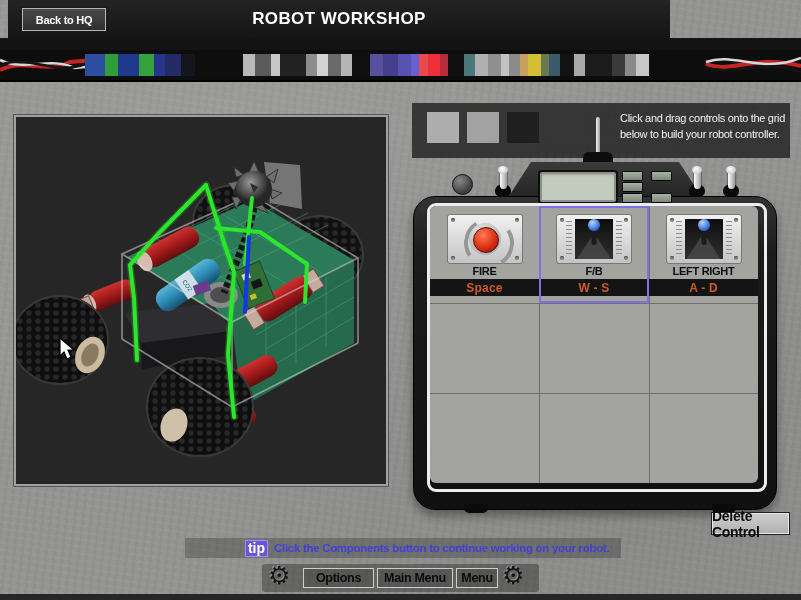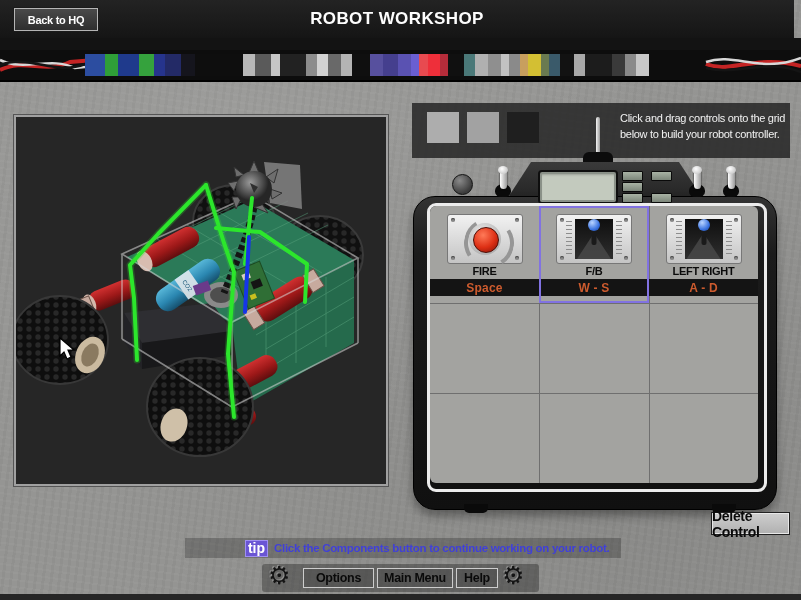--- a/index.html
+++ b/index.html
@@ -7,21 +7,21 @@
     position:relative;width:801px;height:600px;overflow:hidden;
     font-family:"Liberation Sans",sans-serif;
     background:
       radial-gradient(ellipse at 28% 22%, rgba(255,255,255,0.07), transparent 55%),
       radial-gradient(ellipse at 80% 80%, rgba(0,0,0,0.08), transparent 60%),
       repeating-linear-gradient(97deg, rgba(0,0,0,0.035) 0 3px, transparent 3px 8px),
       repeating-linear-gradient(8deg, rgba(255,255,255,0.03) 0 2px, transparent 2px 7px),
       #959593;
   }
   
-  .header{position:absolute;left:0;top:0;width:794px;height:38px;
+  .header{position:absolute;left:8px;top:0;width:662px;height:38px;
     background:linear-gradient(#232323,#151515);}
   .back-btn{position:absolute;left:14px;top:8px;width:82px;height:21px;
     background:linear-gradient(#4a4a4a,#2e2e2e);border:1px solid #b5b5b5;outline:1px solid #1a1a1a;
     color:#fff;font-size:11px;font-weight:bold;letter-spacing:-0.3px;
     display:flex;align-items:center;justify-content:center;cursor:pointer;}
   .title{position:absolute;left:0;top:9px;width:100%;text-align:center;
     color:#fdfdfd;font-size:17px;font-weight:bold;letter-spacing:0.4px;}
   .subheader{position:absolute;left:0;top:38px;width:801px;height:12px;background:#131313;}
   .strip{position:absolute;left:0;top:50px;width:801px;height:30px;background:#0d0d0d;border-bottom:2px solid #000;}
   .strip-blocks{position:absolute;left:85px;top:4px;width:628px;height:22px;display:flex;}
@@ -441,16 +441,16 @@
   <div class="tip-band">
     <div class="tip-badge" style="background:#6a55d4;">tip</div>
     <div class="tip-msg" style="color:#4040d8;">Click the Components button to continue working on your robot.</div>
   </div>
 
   <div class="bottom-band"></div>
   <div class="gear" style="left:268px;">⚙</div>
   <div class="gear" style="left:502px;">⚙</div>
   <div class="menu-btn" style="left:303px;width:71px;">Options</div>
   <div class="menu-btn" style="left:377px;width:76px;">Main Menu</div>
-  <div class="menu-btn" style="left:456px;width:42px;">Help</div>
+  <div class="menu-btn" style="left:456px;width:42px;">Menu</div>
 
   <div class="footer"></div>
 </div>
 
 </body></html>

